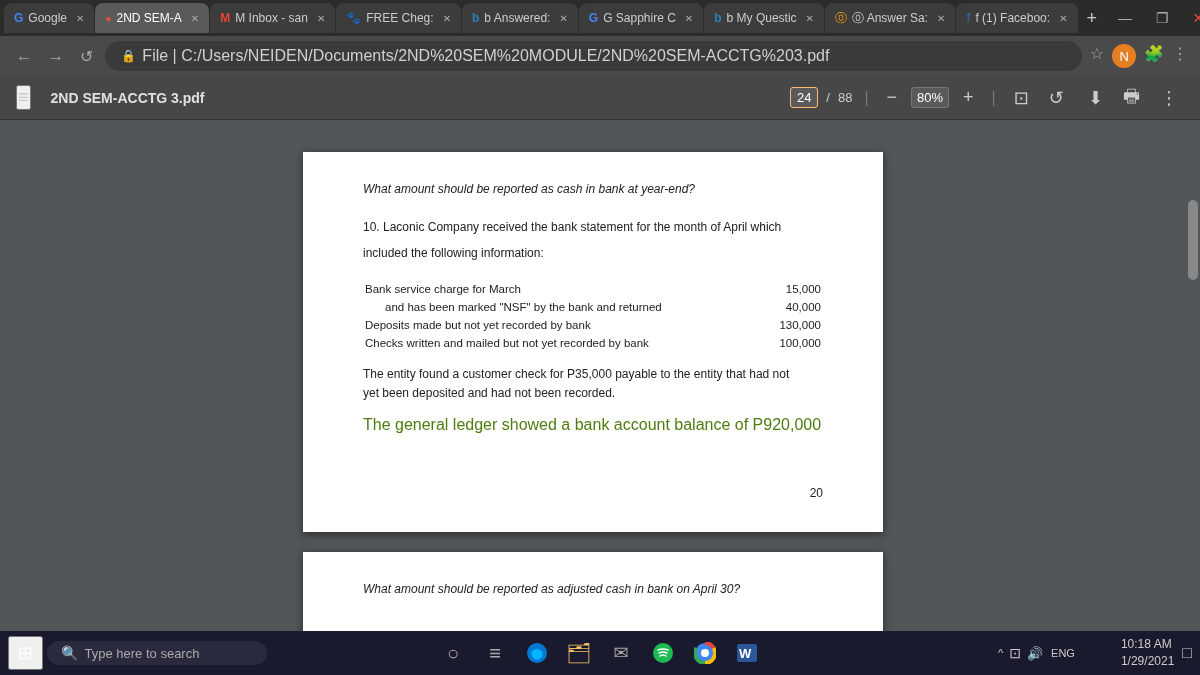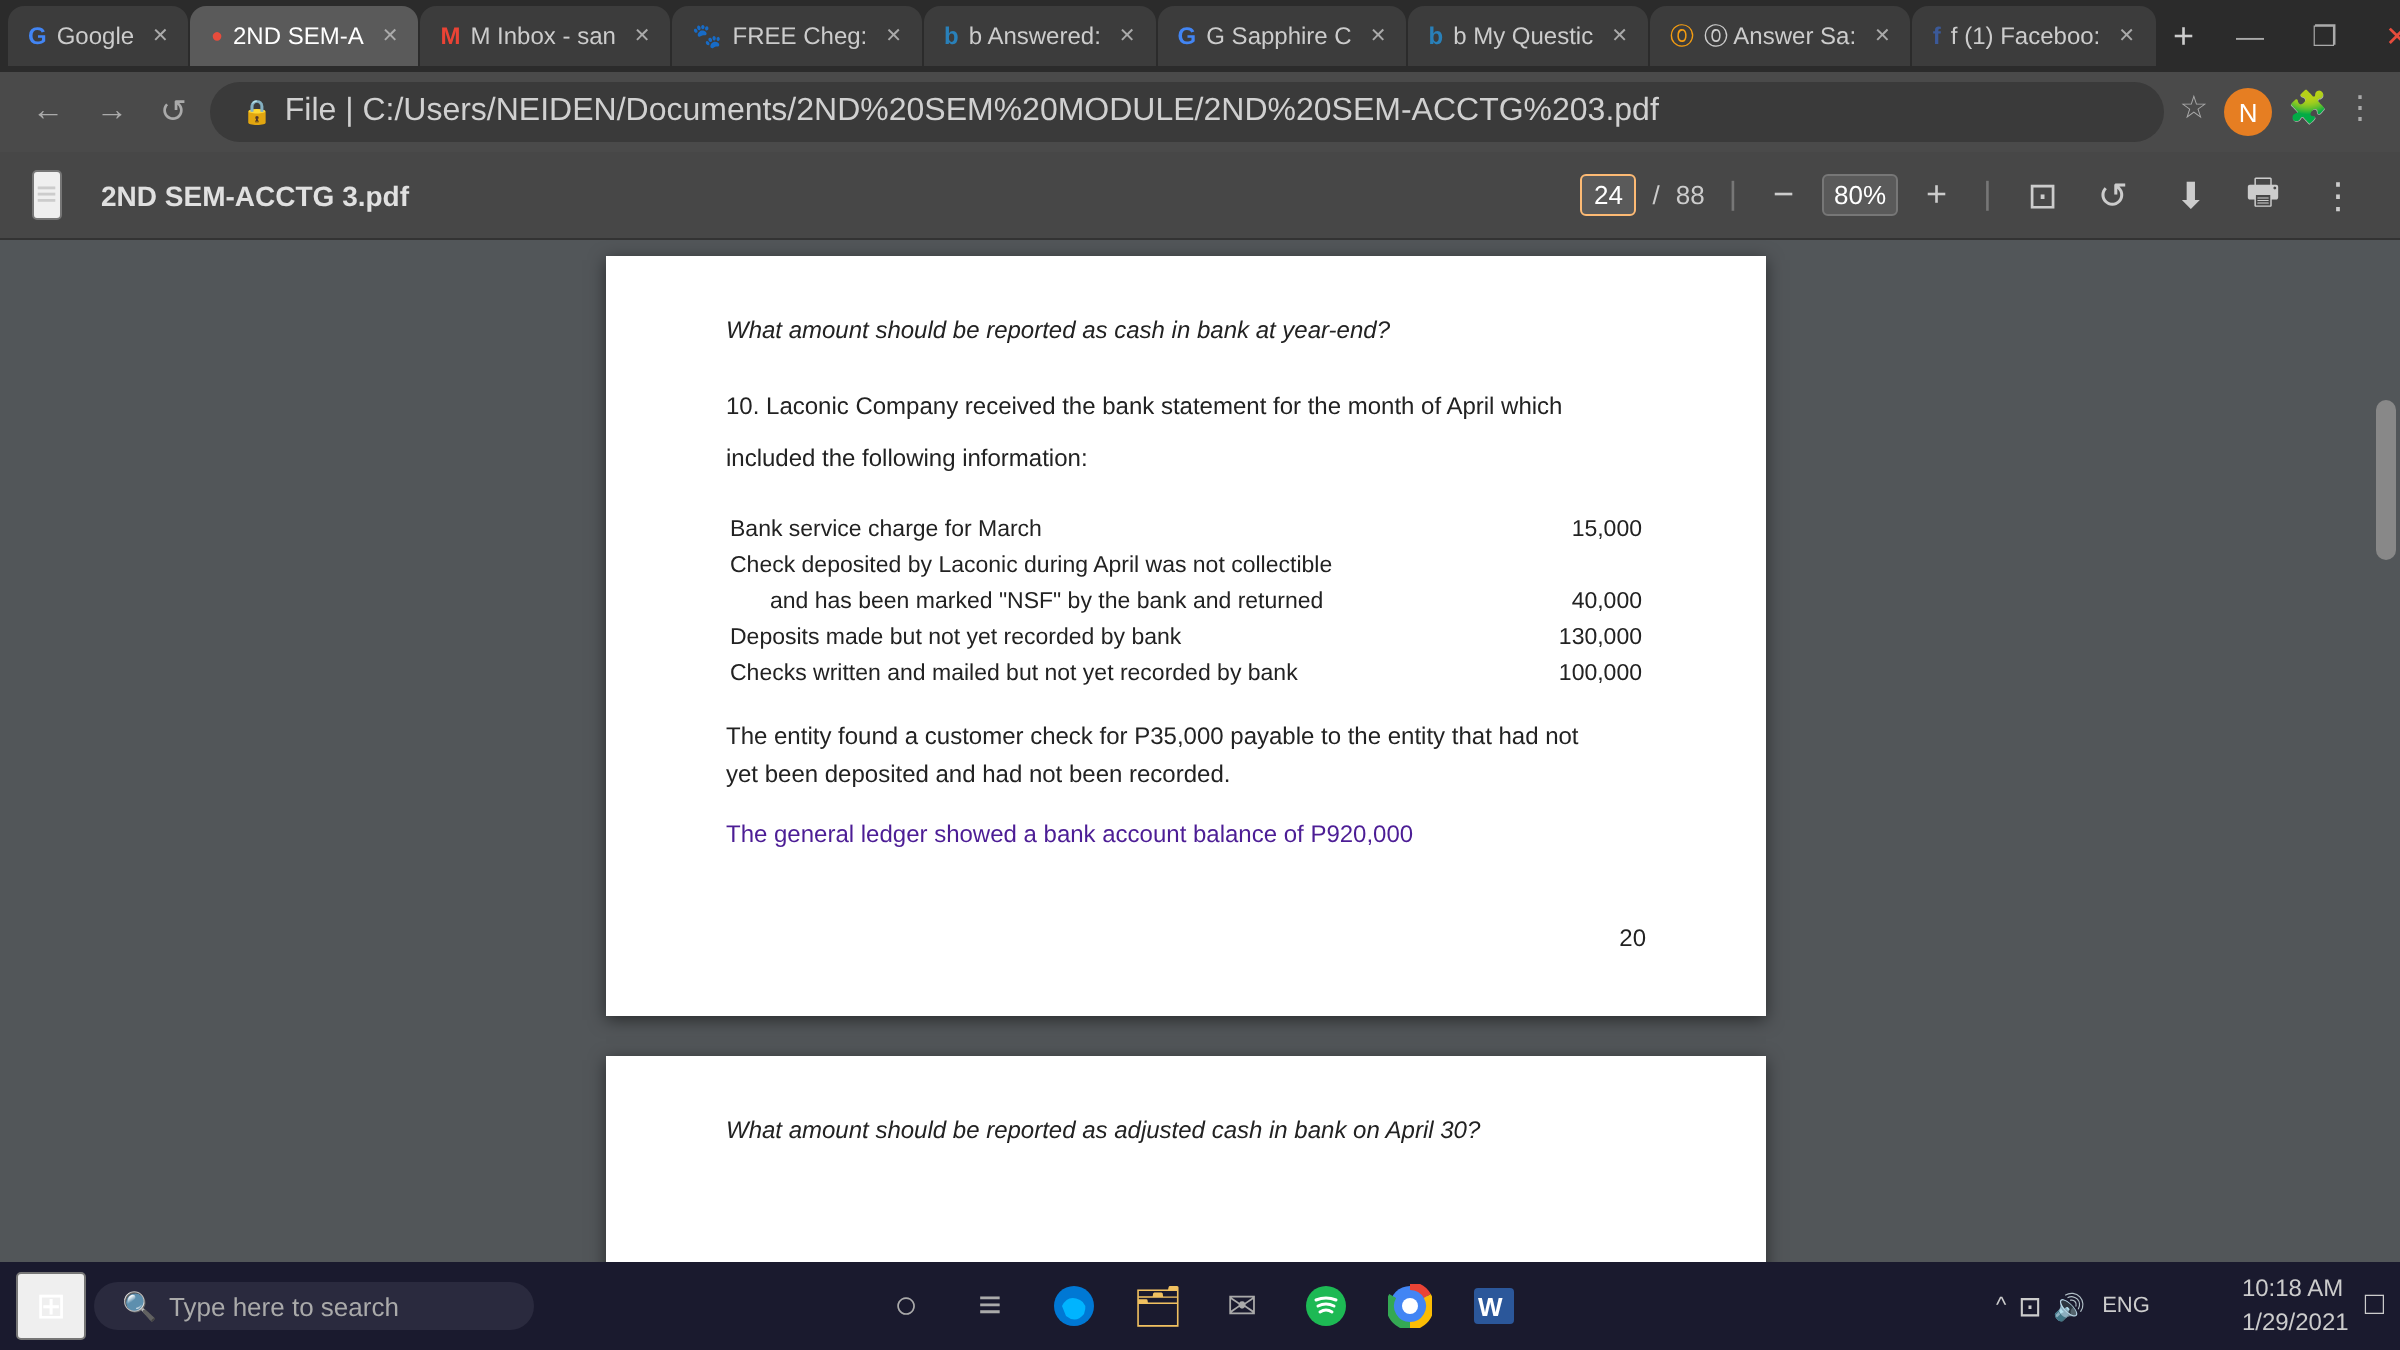--- a/index.html
+++ b/index.html
@@ -31,38 +31,38 @@
     .pdf-page-input { background: #5a5a5a; border: 1px solid #fdba74; color: #fff; font-size: 13px; width: 28px; text-align: center; padding: 2px 4px; border-radius: 3px; }
     .pdf-page-sep { color: #ccc; font-size: 13px; }
     .pdf-page-total { color: #ccc; font-size: 13px; }
     .pdf-divider { color: #777; margin: 0 4px; }
     .pdf-zoom { background: #5a5a5a; border: 1px solid #777; color: #fff; font-size: 13px; width: 38px; text-align: center; padding: 2px 4px; border-radius: 3px; }
     .pdf-btn { background: none; border: none; color: #ccc; font-size: 18px; cursor: pointer; padding: 2px 6px; }
     .pdf-right-tools { margin-left: auto; display: flex; gap: 8px; color: #ccc; font-size: 18px; }
 
     
     .main-area { display: flex; flex: 1; overflow: hidden; }
-    .pdf-content-area { flex: 1; background: #525659; display: flex; justify-content: center; overflow-y: auto; padding: 8px 40px; position: relative; }
+    .pdf-content-area { flex: 1; background: #525659; display: flex; justify-content: center; overflow-y: auto; padding: 32px 40px; position: relative; }
 
     
     .pdf-pages { display: flex; flex-direction: column; gap: 20px; align-items: center; width: 100%; }
     .pdf-page { background: #fff; width: 580px; box-shadow: 0 2px 8px rgba(0,0,0,0.5); position: relative; }
     .pdf-page-top { padding: 30px 60px 40px; min-height: 380px; }
     .pdf-page-bottom { padding: 30px 60px 40px; min-height: 200px; }
 
     .question-text { font-size: 12px; color: #222; font-style: italic; margin-bottom: 24px; }
     .question-num { font-size: 12px; color: #222; margin-bottom: 10px; }
     .question-body { font-size: 12px; color: #222; line-height: 1.6; margin-bottom: 16px; }
 
     .data-table { width: 100%; font-size: 11.5px; color: #222; }
     .data-table tr td { padding: 2px 0; }
     .data-table tr td:last-child { text-align: right; width: 80px; }
 
     .narrative { font-size: 12px; color: #222; line-height: 1.6; margin-top: 12px; margin-bottom: 12px; }
-    .general-ledger { font-size: 12px; color: #4c1d95; margin-top: 8px; }
+    .general-ledger { font-size: 16px; color: #4d7c0f; margin-top: 8px; }
     .page-number { position: absolute; bottom: 32px; right: 60px; font-size: 12px; color: #222; }
 
     
     .scrollbar { width: 14px; background: #525659; flex-shrink: 0; }
     .scrollbar-thumb { width: 10px; height: 80px; background: #888; border-radius: 5px; margin: 2px; margin-top: 80px; }
 
     
     .taskbar { background: #1a1a2e; height: 44px; display: flex; align-items: center; padding: 0 8px; flex-shrink: 0; position: relative; }
     .taskbar-start { color: #fff; font-size: 18px; padding: 4px 8px; cursor: pointer; }
     .taskbar-search { display: flex; align-items: center; background: #2a2a3e; border-radius: 20px; padding: 4px 14px; gap: 6px; width: 220px; margin-left: 4px; }
@@ -194,24 +194,20 @@
           <p class="question-num">
             <span>10. Laconic Company received the bank statement for the month of April which</span>
           </p>
           <p class="question-body">included the following information:</p>
 
           <table class="data-table">
             <tbody>
               <tr>
                 <td>Bank service charge for March</td>
                 <td>15,000</td>
-              </tr>
-              <tr>
-                <td>Check deposited by Laconic during April was not collectible</td>
-                <td></td>
               </tr>
               <tr>
                 <td style="padding-left:20px;">and has been marked "NSF" by the bank and returned</td>
                 <td>40,000</td>
               </tr>
               <tr>
                 <td>Deposits made but not yet recorded by bank</td>
                 <td>130,000</td>
               </tr>
               <tr>

